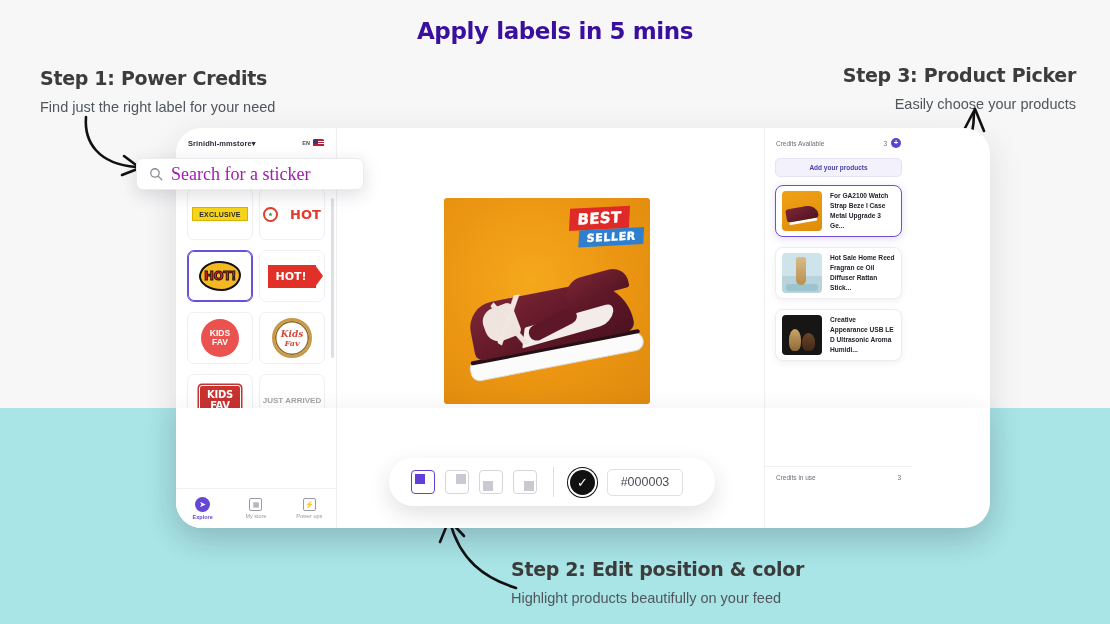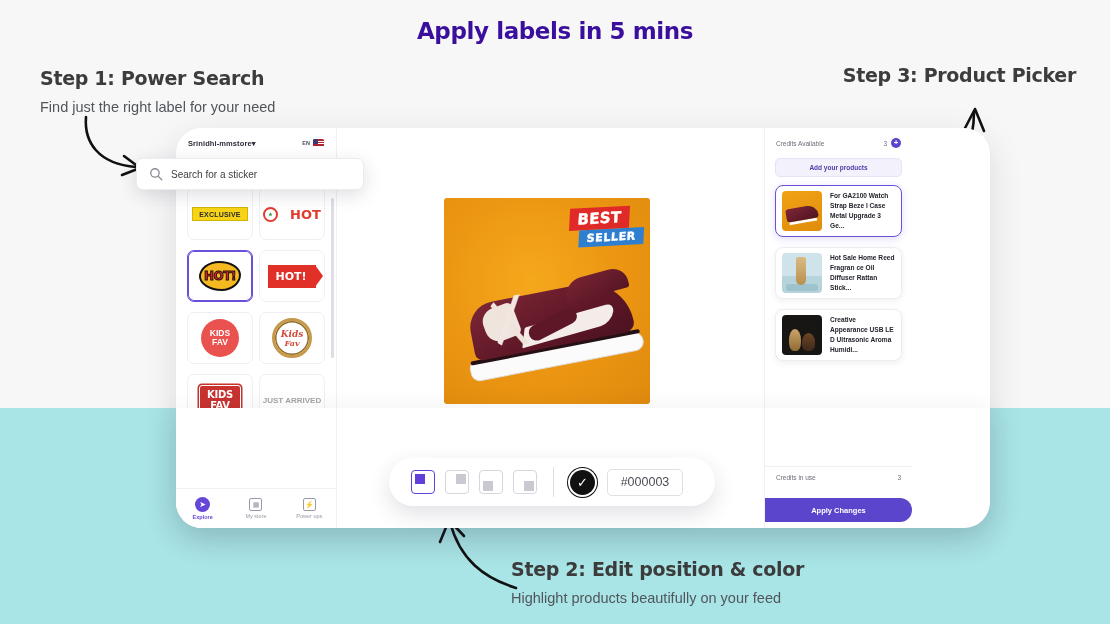--- a/index.html
+++ b/index.html
@@ -217,21 +217,21 @@
   .panel-sep.right { left: 588px; }
 
   
   .search-overlay {
     position: absolute; left: 136px; top: 158px;
     width: 228px; height: 32px; background: #fff;
     border-radius: 7px; box-shadow: 0 5px 18px rgba(40,40,70,.15);
     border: 1px solid #ececef;
     display: flex; align-items: center; gap: 8px; padding: 0 12px;
   }
-  .search-overlay .ph { font-size: 10px; color: #404040; }
+  .search-overlay .ph { font-size: 18px; color: #a21caf; font-family: Liberation Serif, serif; }
 
   
   .preview-wrap {
     position: absolute; left: 268px; top: 70px;
     width: 206px; height: 206px;
   }
   .preview-img {
     width: 206px; height: 206px; border-radius: 3px;
     background: radial-gradient(ellipse at 42% 40%, #f5a81c 0%, #eb9512 55%, #df8a0e 100%);
     position: relative; overflow: hidden;
@@ -411,30 +411,31 @@
 </style>
 </head>
 <body>
 
 <div class="bg-top"></div>
 <div class="bg-bottom"></div>
 
 <div class="headline">Apply labels in 5 mins</div>
 
 <div class="step" id="step1">
-  <div class="title">Step 1: Power Search</div>
+  <div class="title">Step 1: Power Credits</div>
   <div class="sub">Find just the right label for your need</div>
 </div>
 <svg class="arrow" id="arrow1" width="120" height="75" viewBox="0 0 120 75">
   <path d="M20 5 C 18 30, 32 52, 70 55" stroke="#111" stroke-width="2.6" fill="none" stroke-linecap="round"></path>
   <path d="M58 44 L74 56 L56 63" stroke="#111" stroke-width="2.6" fill="none" stroke-linecap="round" stroke-linejoin="round"></path>
 </svg>
 
 <div class="step" id="step3">
   <div class="title">Step 3: Product Picker</div>
+  <div class="sub">Easily choose your products</div>
 </div>
 <svg class="arrow" id="arrow3" width="70" height="90" viewBox="0 0 70 90">
   <path d="M12 85 C 30 66, 44 42, 44 8" stroke="#111" stroke-width="2.6" fill="none" stroke-linecap="round"></path>
   <path d="M34 26 L45 5 L54 27" stroke="#111" stroke-width="2.6" fill="none" stroke-linecap="round" stroke-linejoin="round"></path>
 </svg>
 
 <div class="step" id="step2">
   <div class="title">Step 2: Edit position &amp; color</div>
   <div class="sub">Highlight products beautifully on your feed</div>
 </div>
@@ -596,21 +597,20 @@
     </div>
   </div>
   <div class="panel-sep" style="height:120px"></div>
   <div class="panel-sep right" style="height:120px"></div>
 
   <div class="right-panel" style="height:120px">
     <div class="credits-use">
       <span>Credits in use</span>
       <span>3</span>
     </div>
-    <div class="apply-btn">Apply Changes</div>
   </div>
 </div>
 
 <div class="search-overlay">
   <svg width="14" height="14" viewBox="0 0 16 16">
     <circle cx="6.8" cy="6.8" r="4.8" stroke="#8b8b96" stroke-width="1.5" fill="none"></circle>
     <line x1="10.4" y1="10.4" x2="14.6" y2="14.6" stroke="#8b8b96" stroke-width="1.5" stroke-linecap="round"></line>
   </svg>
   <span class="ph">Search for a sticker</span>
 </div>

